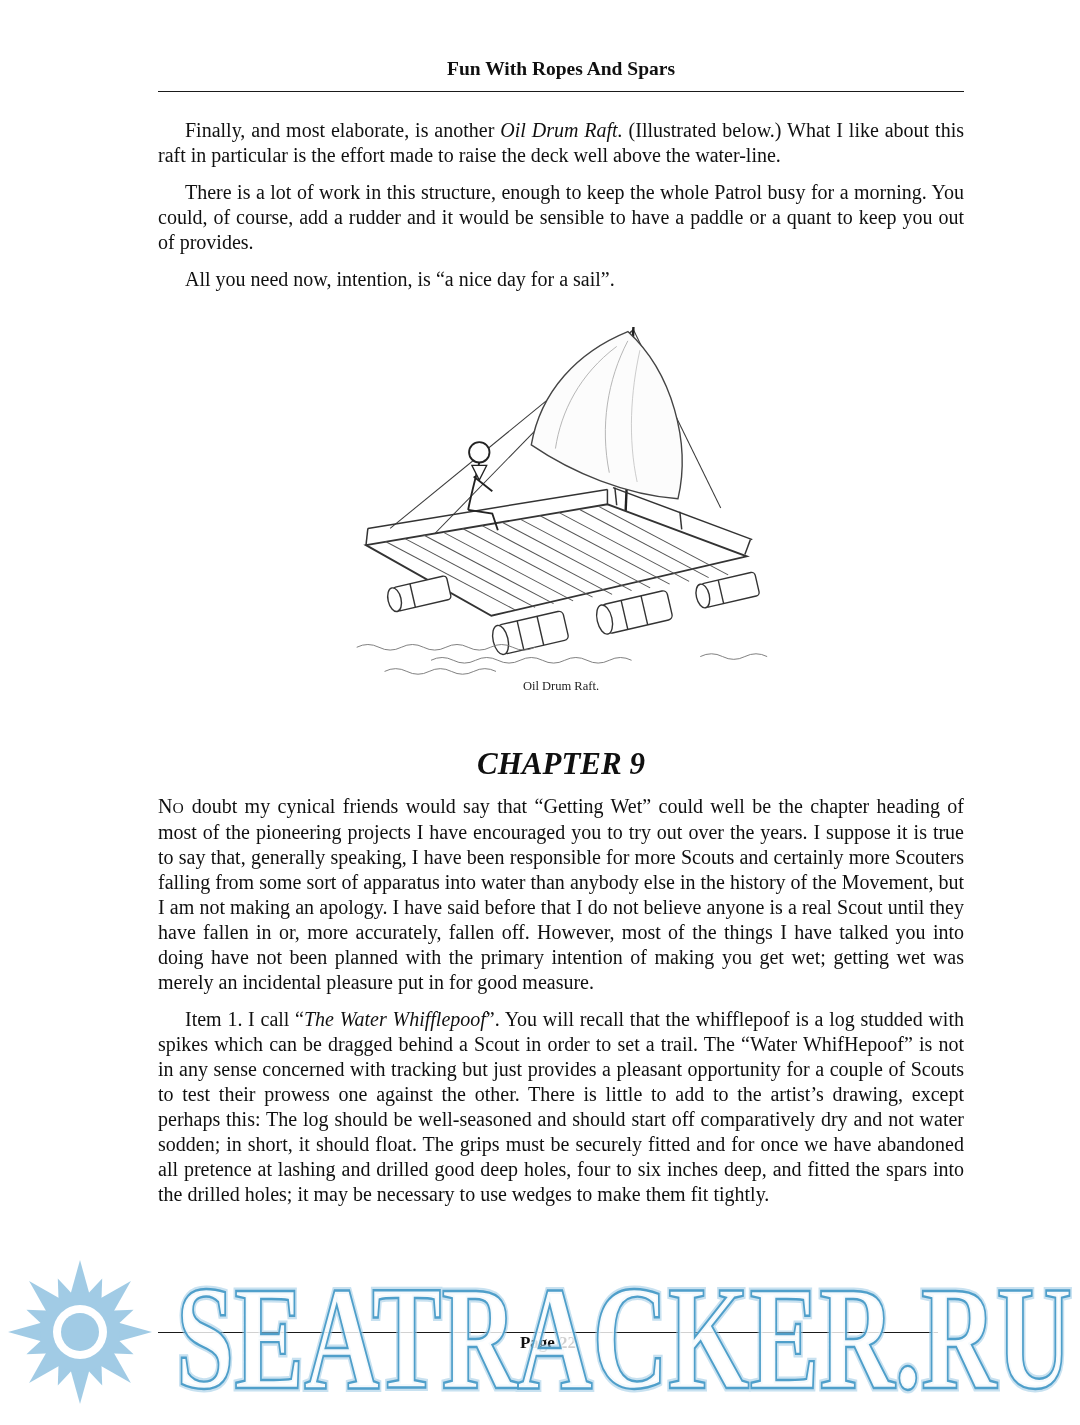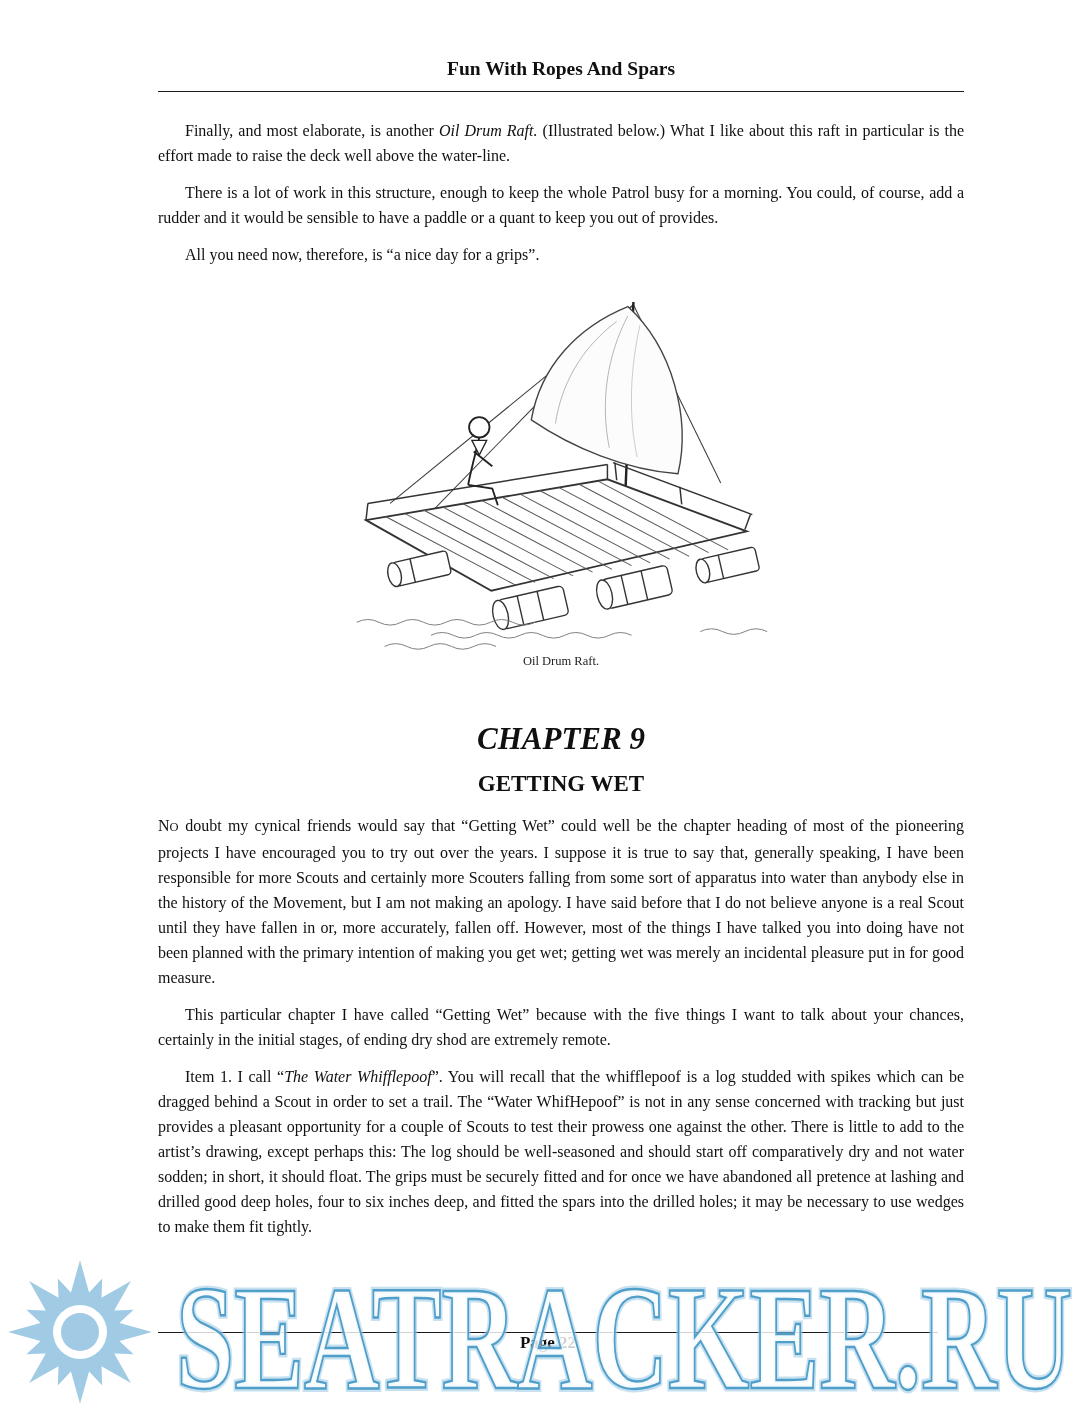--- a/index.html
+++ b/index.html
@@ -8,21 +8,21 @@
     background:#ffffff;color:#101010;
     font-family:"Liberation Serif", serif;
   }
   .content{margin:0 116px 0 158px;}
   .doc-header{margin-top:58px;}
   .doc-header .title{
     font-size:19.5px;font-weight:bold;text-align:center;margin:0 0 11px 0;
   }
   .doc-header .rule{border:none;border-top:1.6px solid #1a1a1a;margin:0;}
   p.body-text{
-    font-size:16px;line-height:25px;text-align:justify;margin:12px 0;
+    font-size:20px;line-height:25px;text-align:justify;margin:12px 0;
   }
   p.indent{text-indent:27px;}
   p.first{margin-top:26px;}
   .smallcap{font-size:0.78em;letter-spacing:.5px;}
   .ital{font-style:italic;}
   .illustration-wrap{text-align:center;margin:16px 0 26px 0;}
   .chapter-heading{
     font-size:31px;font-weight:bold;text-align:center;margin:34px 0 4px 0;font-style:italic;
   }
   .chapter-subheading{
@@ -45,21 +45,21 @@
 
   <div class="doc-header">
     <div class="title">Fun With Ropes And Spars</div>
     <hr class="rule">
   </div>
 
   <p class="body-text indent first"><span>Finally, and most elaborate, is another </span><span class="ital">Oil Drum Raft.</span><span> (Illustrated below.) What I like about this raft in particular is the effort made to raise the deck well above the water-line.</span></p>
 
   <p class="body-text indent">There is a lot of work in this structure, enough to keep the whole Patrol busy for a morning. You could, of course, add a rudder and it would be sensible to have a paddle or a quant to keep you out of provides.</p>
 
-  <p class="body-text indent">All you need now, therefore, is “a nice day for a grips”.</p>
+  <p class="body-text indent">All you need now, intention, is “a nice day for a sail”.</p>
 
   <div class="illustration-wrap">
     <svg width="520" height="400" viewBox="0 0 560 400">
 
       <g stroke="#3a3a3a" stroke-width="1.1">
         <line x1="358" y1="8" x2="96" y2="222"></line>
         <line x1="358" y1="8" x2="130" y2="242"></line>
         <line x1="358" y1="8" x2="452" y2="200"></line>
       </g>
 
@@ -138,25 +138,23 @@
         <path d="M 140,364 q 12,-6 24,0 t 24,0 t 24,0 t 24,0 t 24,0 t 24,0 t 24,0 t 24,0 t 24,0"></path>
         <path d="M 90,376 q 12,-6 24,0 t 24,0 t 24,0 t 24,0 t 24,0"></path>
         <path d="M 430,360 q 12,-6 24,0 t 24,0 t 24,0"></path>
       </g>
 
       <text x="280" y="396" text-anchor="middle" font-size="13.5" fill="#222">Oil Drum Raft.</text>
     </svg>
   </div>
 
   <div class="chapter-heading">CHAPTER 9</div>
-  <div class="chapter-subheading">GETTING WET</div>
 
   <p class="body-text"><span>N</span><span class="smallcap">O</span><span> doubt my cynical friends would say that “Getting Wet” could well be the chapter heading of most of the pioneering projects I have encouraged you to try out over the years. I suppose it is true to say that, generally speaking, I have been responsible for more Scouts and certainly more Scouters falling from some sort of apparatus into water than anybody else in the history of the Movement, but I am not making an apology. I have said before that I do not believe anyone is a real Scout until they have fallen in or, more accurately, fallen off. However, most of the things I have talked you into doing have not been planned with the primary intention of making you get wet; getting wet was merely an incidental pleasure put in for good measure.</span></p>
 
-  <p class="body-text indent">This particular chapter I have called “Getting Wet” because with the five things I want to talk about your chances, certainly in the initial stages, of ending dry shod are extremely remote.</p>
 
   <p class="body-text indent"><span>Item 1. I call “</span><span class="ital">The Water Whifflepoof</span><span>”. You will recall that the whifflepoof is a log studded with spikes which can be dragged behind a Scout in order to set a trail. The “Water WhifHepoof” is not in any sense concerned with tracking but just provides a pleasant opportunity for a couple of Scouts to test their prowess one against the other. There is little to add to the artist’s drawing, except perhaps this: The log should be well-seasoned and should start off comparatively dry and not water sodden; in short, it should float. The grips must be securely fitted and for once we have abandoned all pretence at lashing and drilled good deep holes, four to six inches deep, and fitted the spars into the drilled holes; it may be necessary to use wedges to make them fit tightly.</span></p>
 
 </div>
 
 <div class="doc-footer">
   <span>Page 22</span>
 </div>
 
 <svg class="watermark" viewBox="0 0 1080 168">

